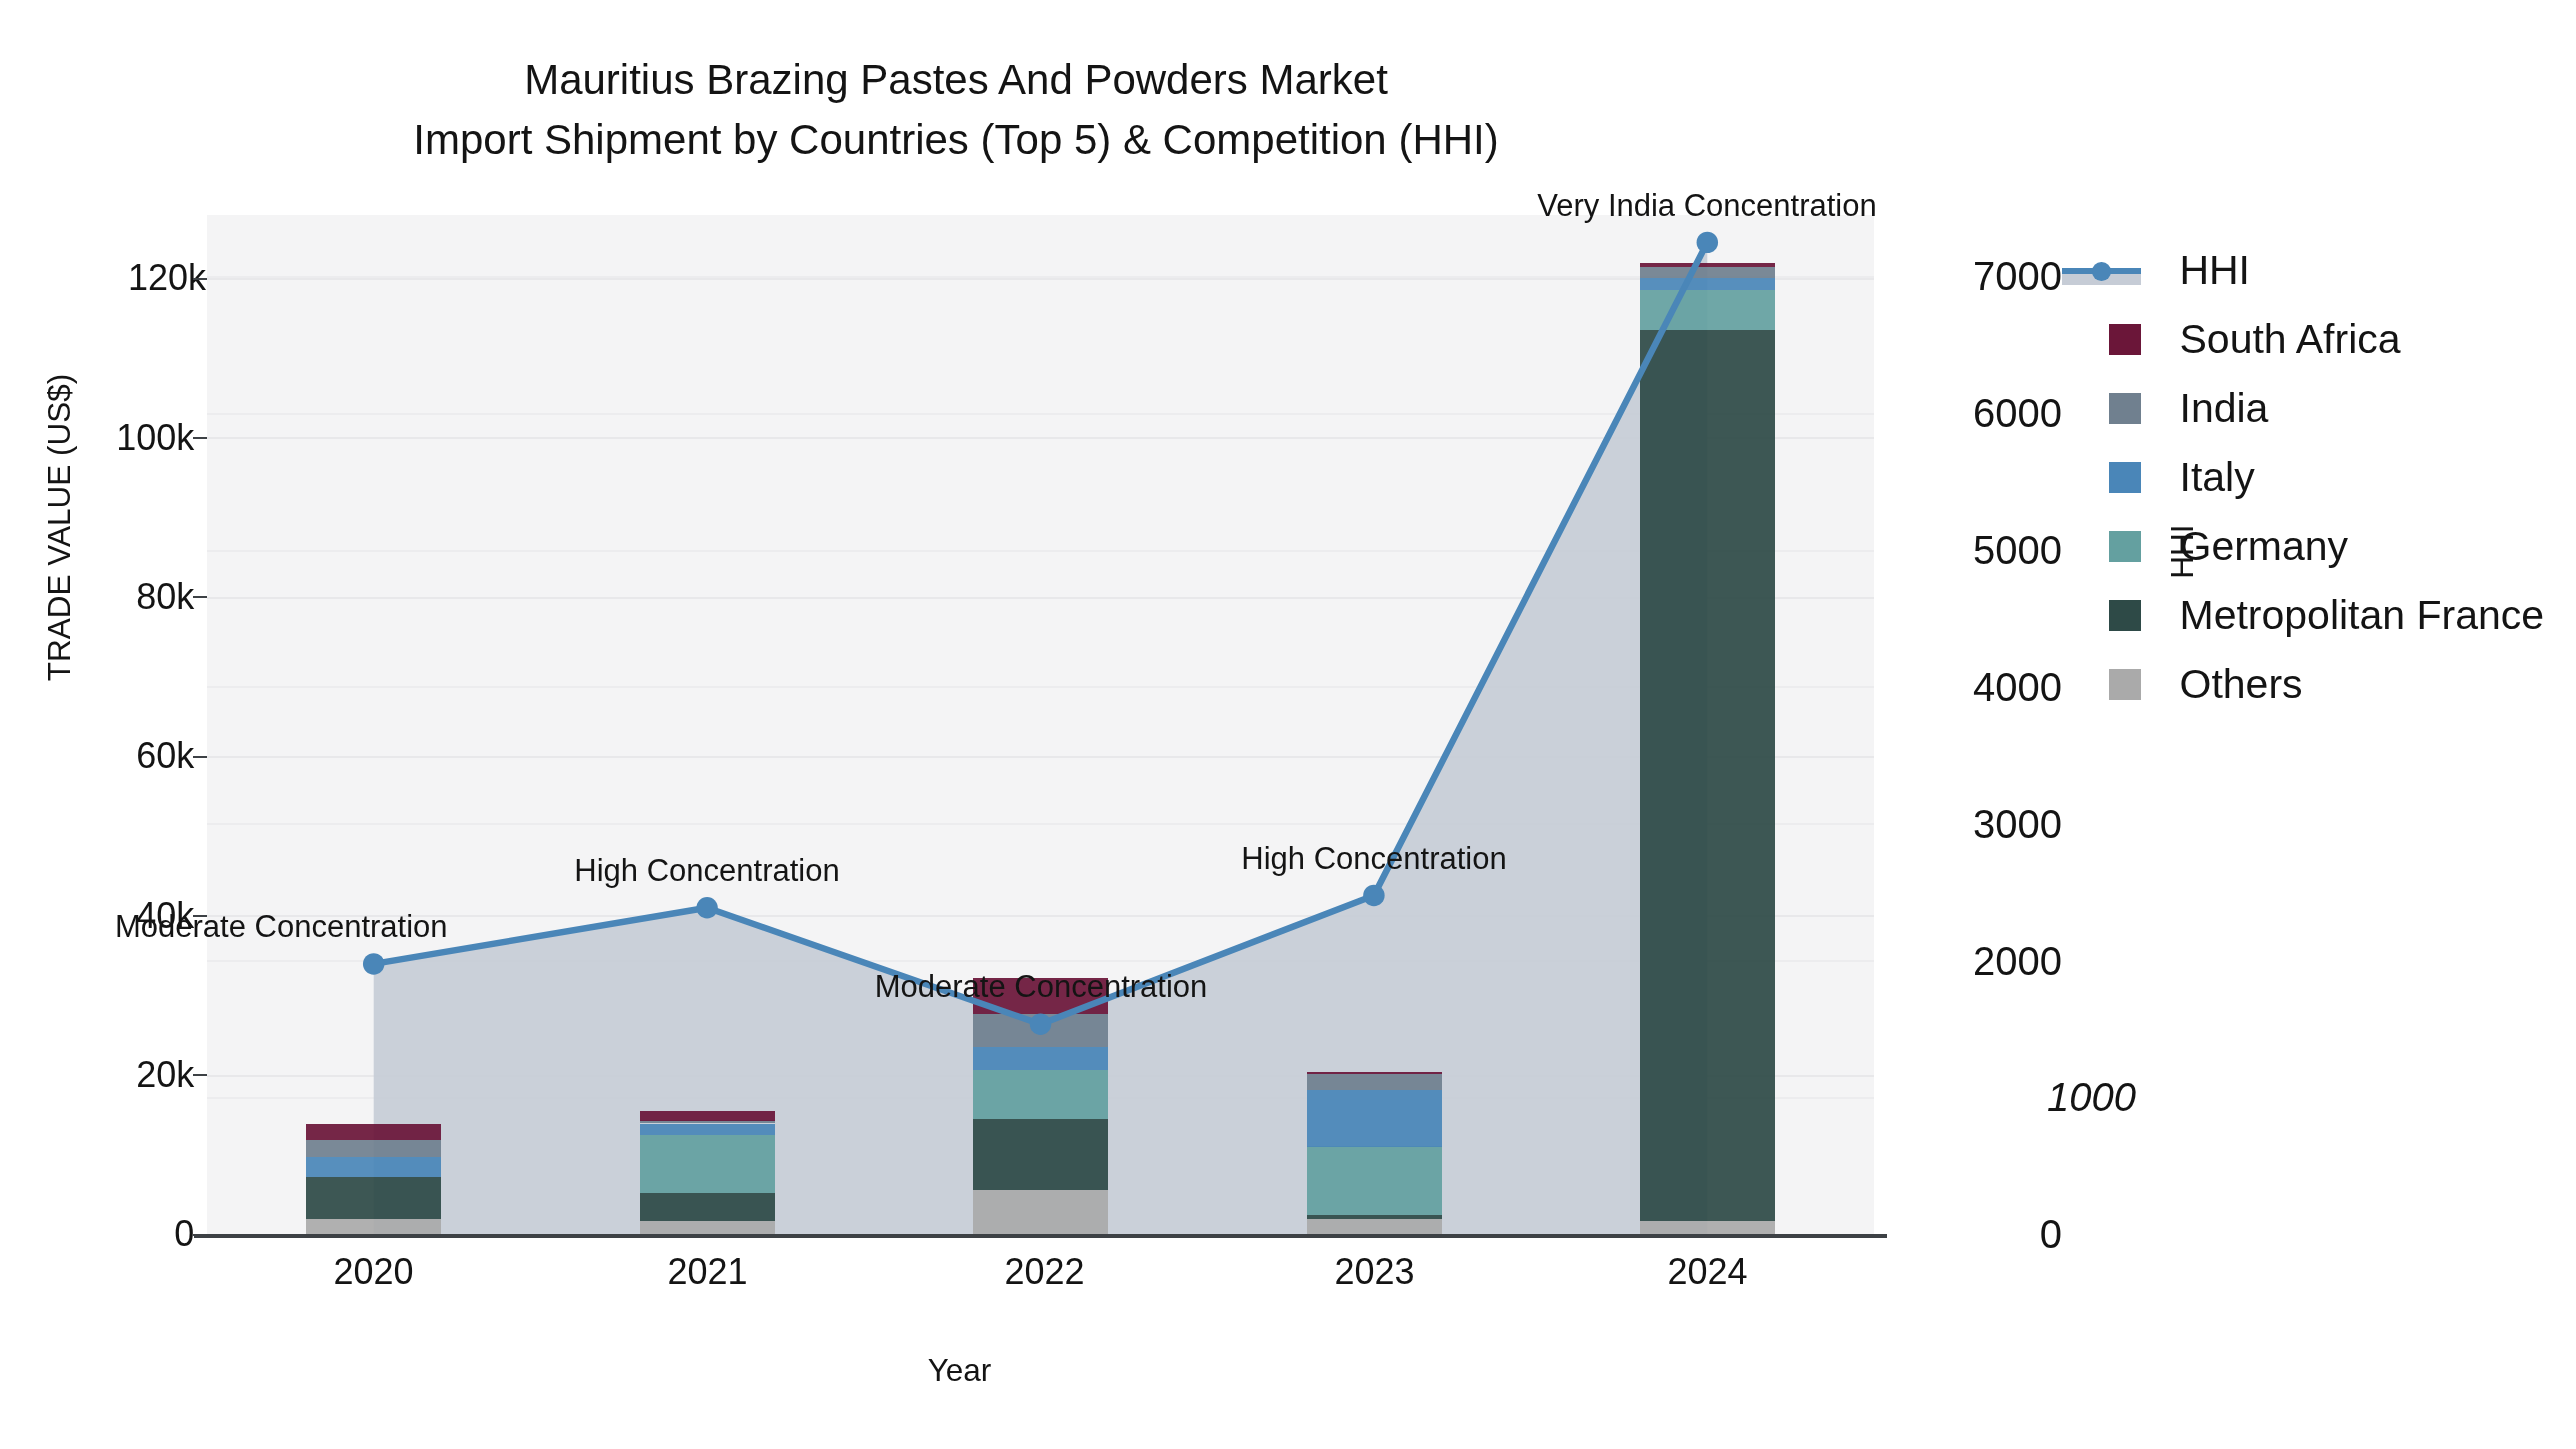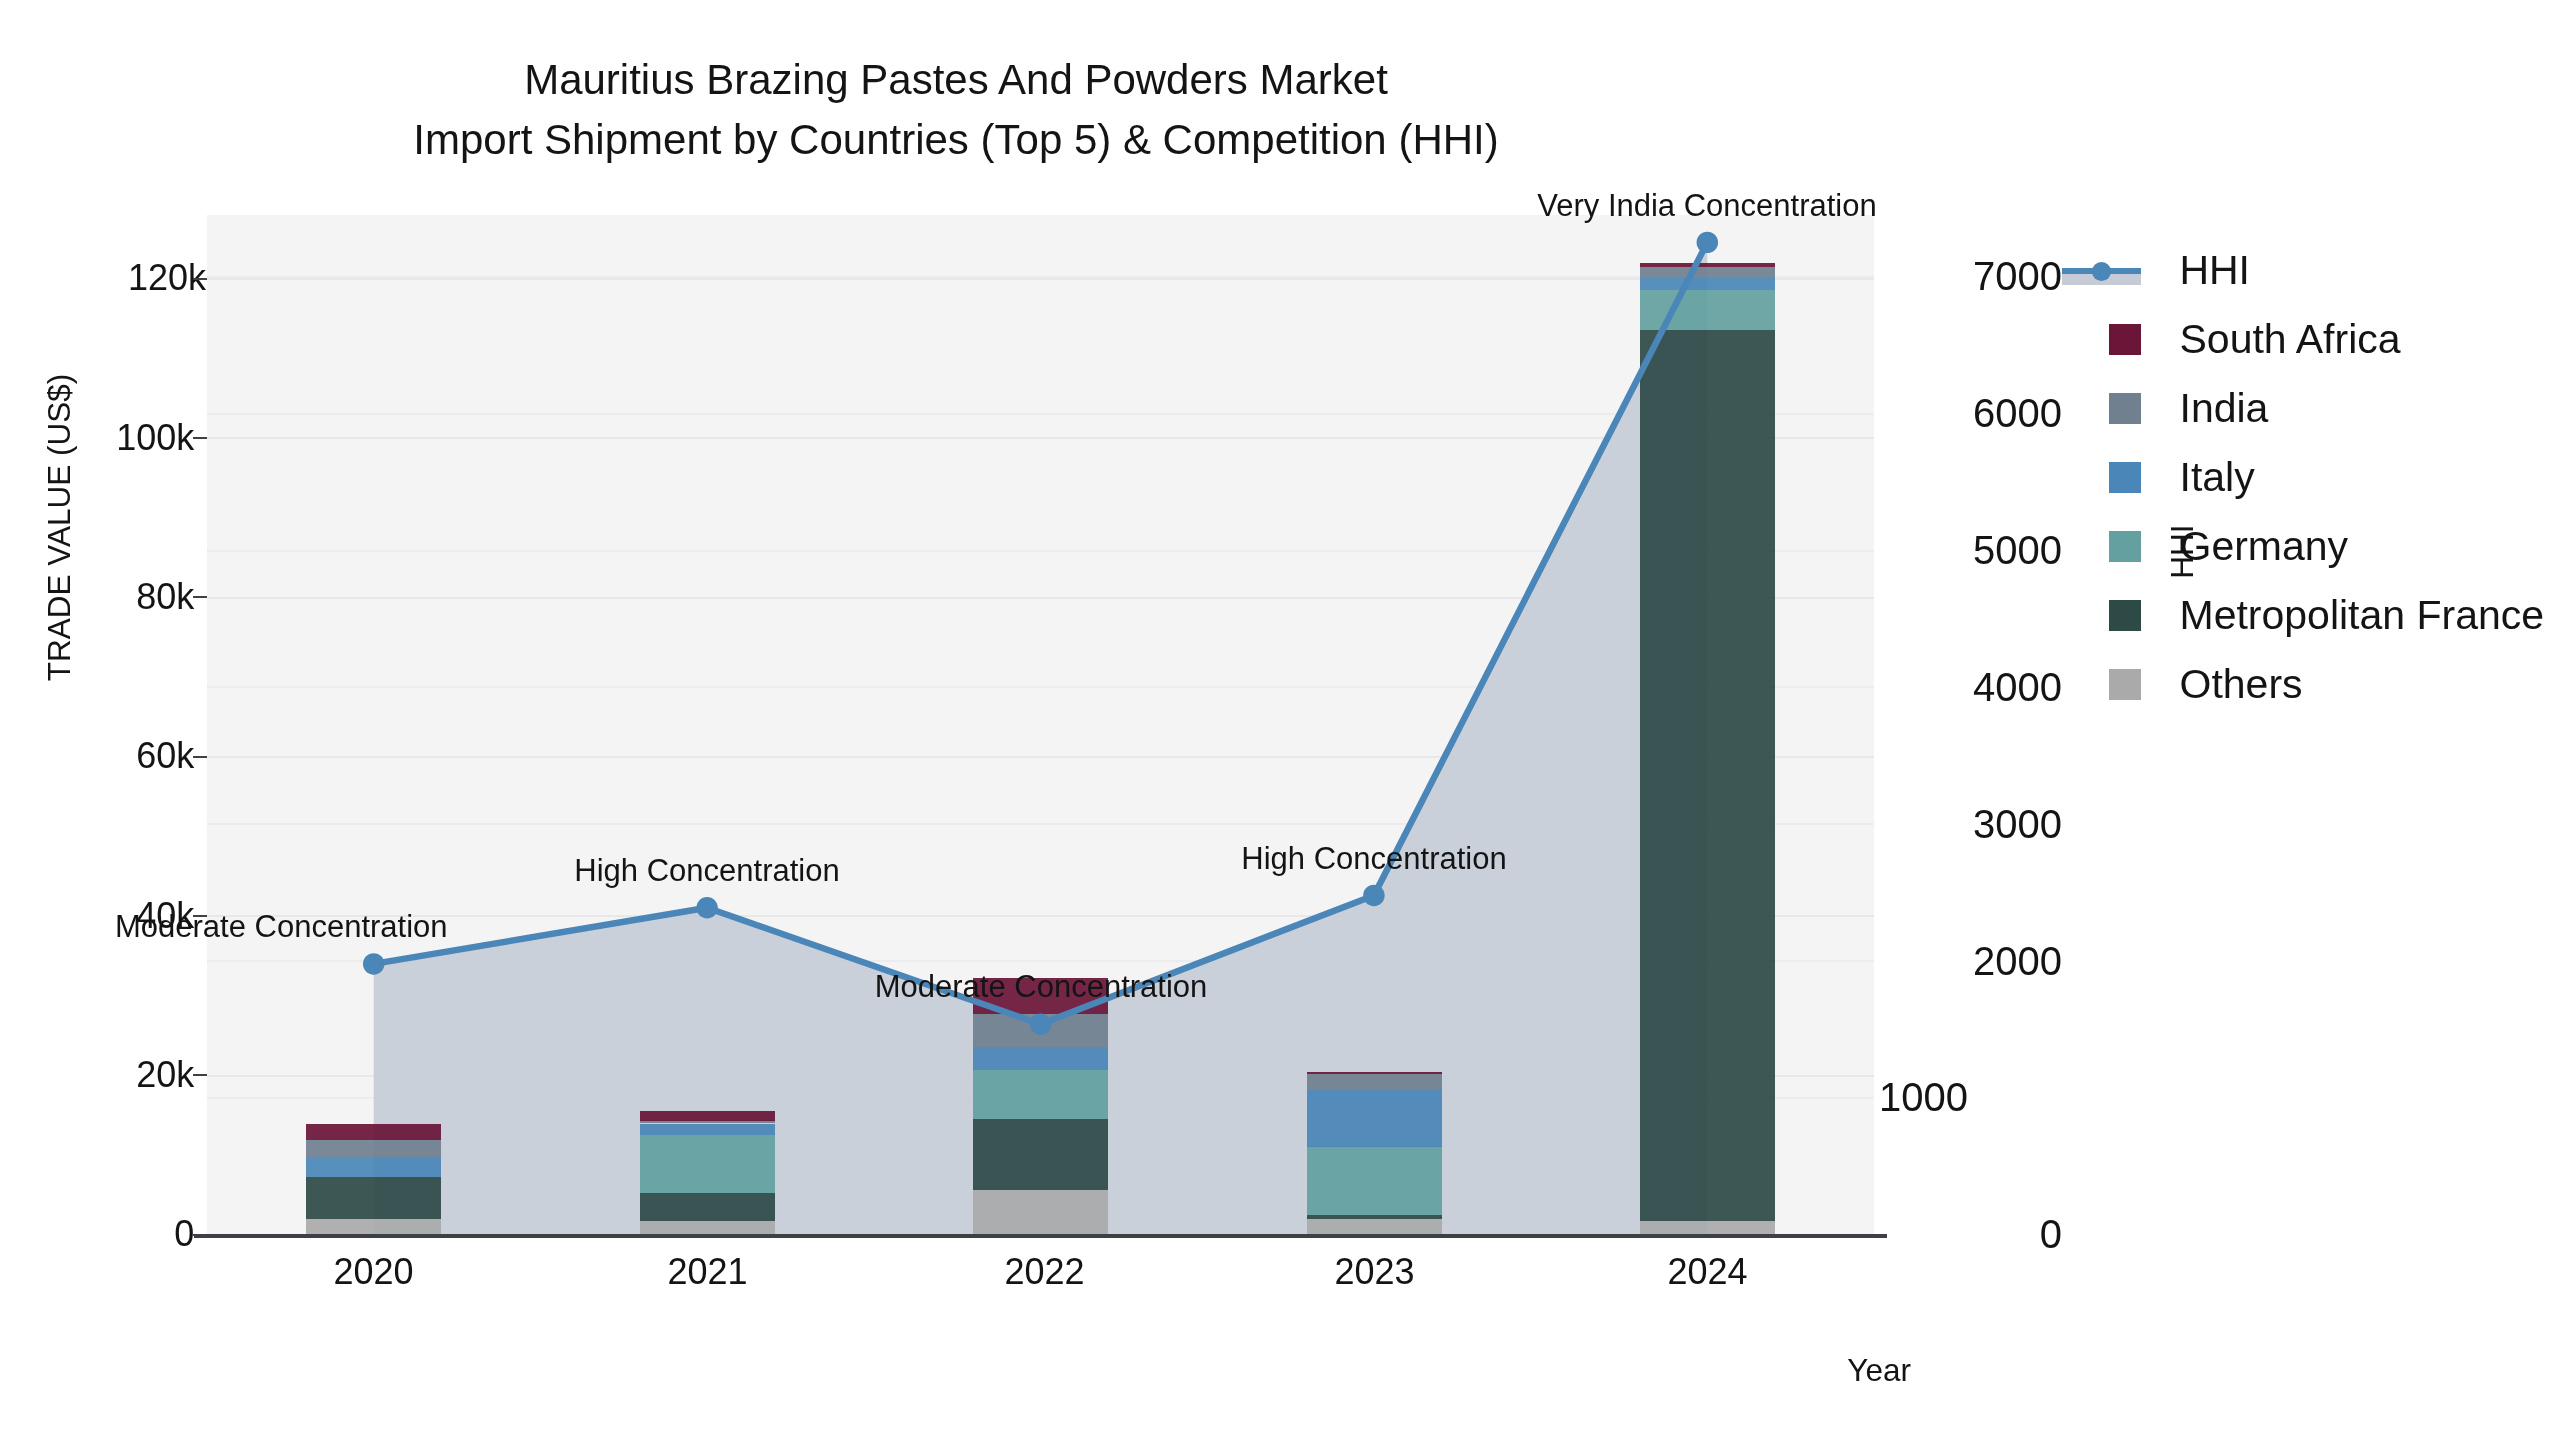--- a/index.html
+++ b/index.html
@@ -25,21 +25,21 @@
            transform:translateY(-50%);}
   .ytick-r{position:absolute;width:172px;text-align:right;font-size:40px;color:#141414;
            transform:translateY(-50%);}
   .xtick{position:absolute;top:1251px;width:215px;text-align:center;font-size:36px;color:#141414;}
 
   
   .ytitle-left{position:absolute;left:-163px;top:509px;width:429px;text-align:center;
                font-size:31.5px;color:#141414;transform:rotate(-90deg);}
   .ytitle-right{position:absolute;left:2067px;top:533px;width:215px;text-align:center;
                 font-size:31.5px;color:#141414;transform:rotate(-90deg);}
-  .xtitle{position:absolute;left:0;top:1352px;width:1903px;text-align:right;
+  .xtitle{position:absolute;left:0;top:1352px;width:1903px;text-align:center;
           font-size:31.5px;color:#141414;}
 
   
   .bar{position:absolute;bottom:0;}
   .seg{position:absolute;left:0;width:100%;}
 
   
   .hhi-svg{position:absolute;left:199px;top:215px;width:1667px;height:1020px;overflow:visible;
            pointer-events:none;}
 
@@ -151,21 +151,21 @@
       <div class="yaxis-left-tick" style="left: 185px; top: 756px;"></div>
       <div class="ytick-l" style="left: 14.3px; top: 597px;">80k</div>
       <div class="yaxis-left-tick" style="left: 185px; top: 596px;"></div>
       <div class="ytick-l" style="left: 14.3px; top: 438px;">100k</div>
       <div class="yaxis-left-tick" style="left: 185px; top: 437px;"></div>
       <div class="ytick-l" style="left: 26px; top: 278px;">120k</div>
       <div class="yaxis-left-tick" style="left: 185px; top: 278px;"></div>
     </div>
   <div id="ytr">
       <div class="ytick-r" style="left: 1882px; top: 1234px;">0</div>
-      <div class="ytick-r" style="left: 1788px; top: 1097px;">1000</div>
+      <div class="ytick-r" style="left: 1956px; top: 1097px; font-style: italic;">1000</div>
       <div class="ytick-r" style="left: 1882px; top: 961px;">2000</div>
       <div class="ytick-r" style="left: 1882px; top: 824px;">3000</div>
       <div class="ytick-r" style="left: 1882px; top: 687px;">4000</div>
       <div class="ytick-r" style="left: 1882px; top: 550px;">5000</div>
       <div class="ytick-r" style="left: 1882px; top: 413px;">6000</div>
       <div class="ytick-r" style="left: 1882px; top: 276px;">7000</div>
     </div>
   <div id="xtl">
       <div class="xtick" style="left: 258px;">2020</div>
       <div class="xtick" style="left: 592px;">2021</div>

